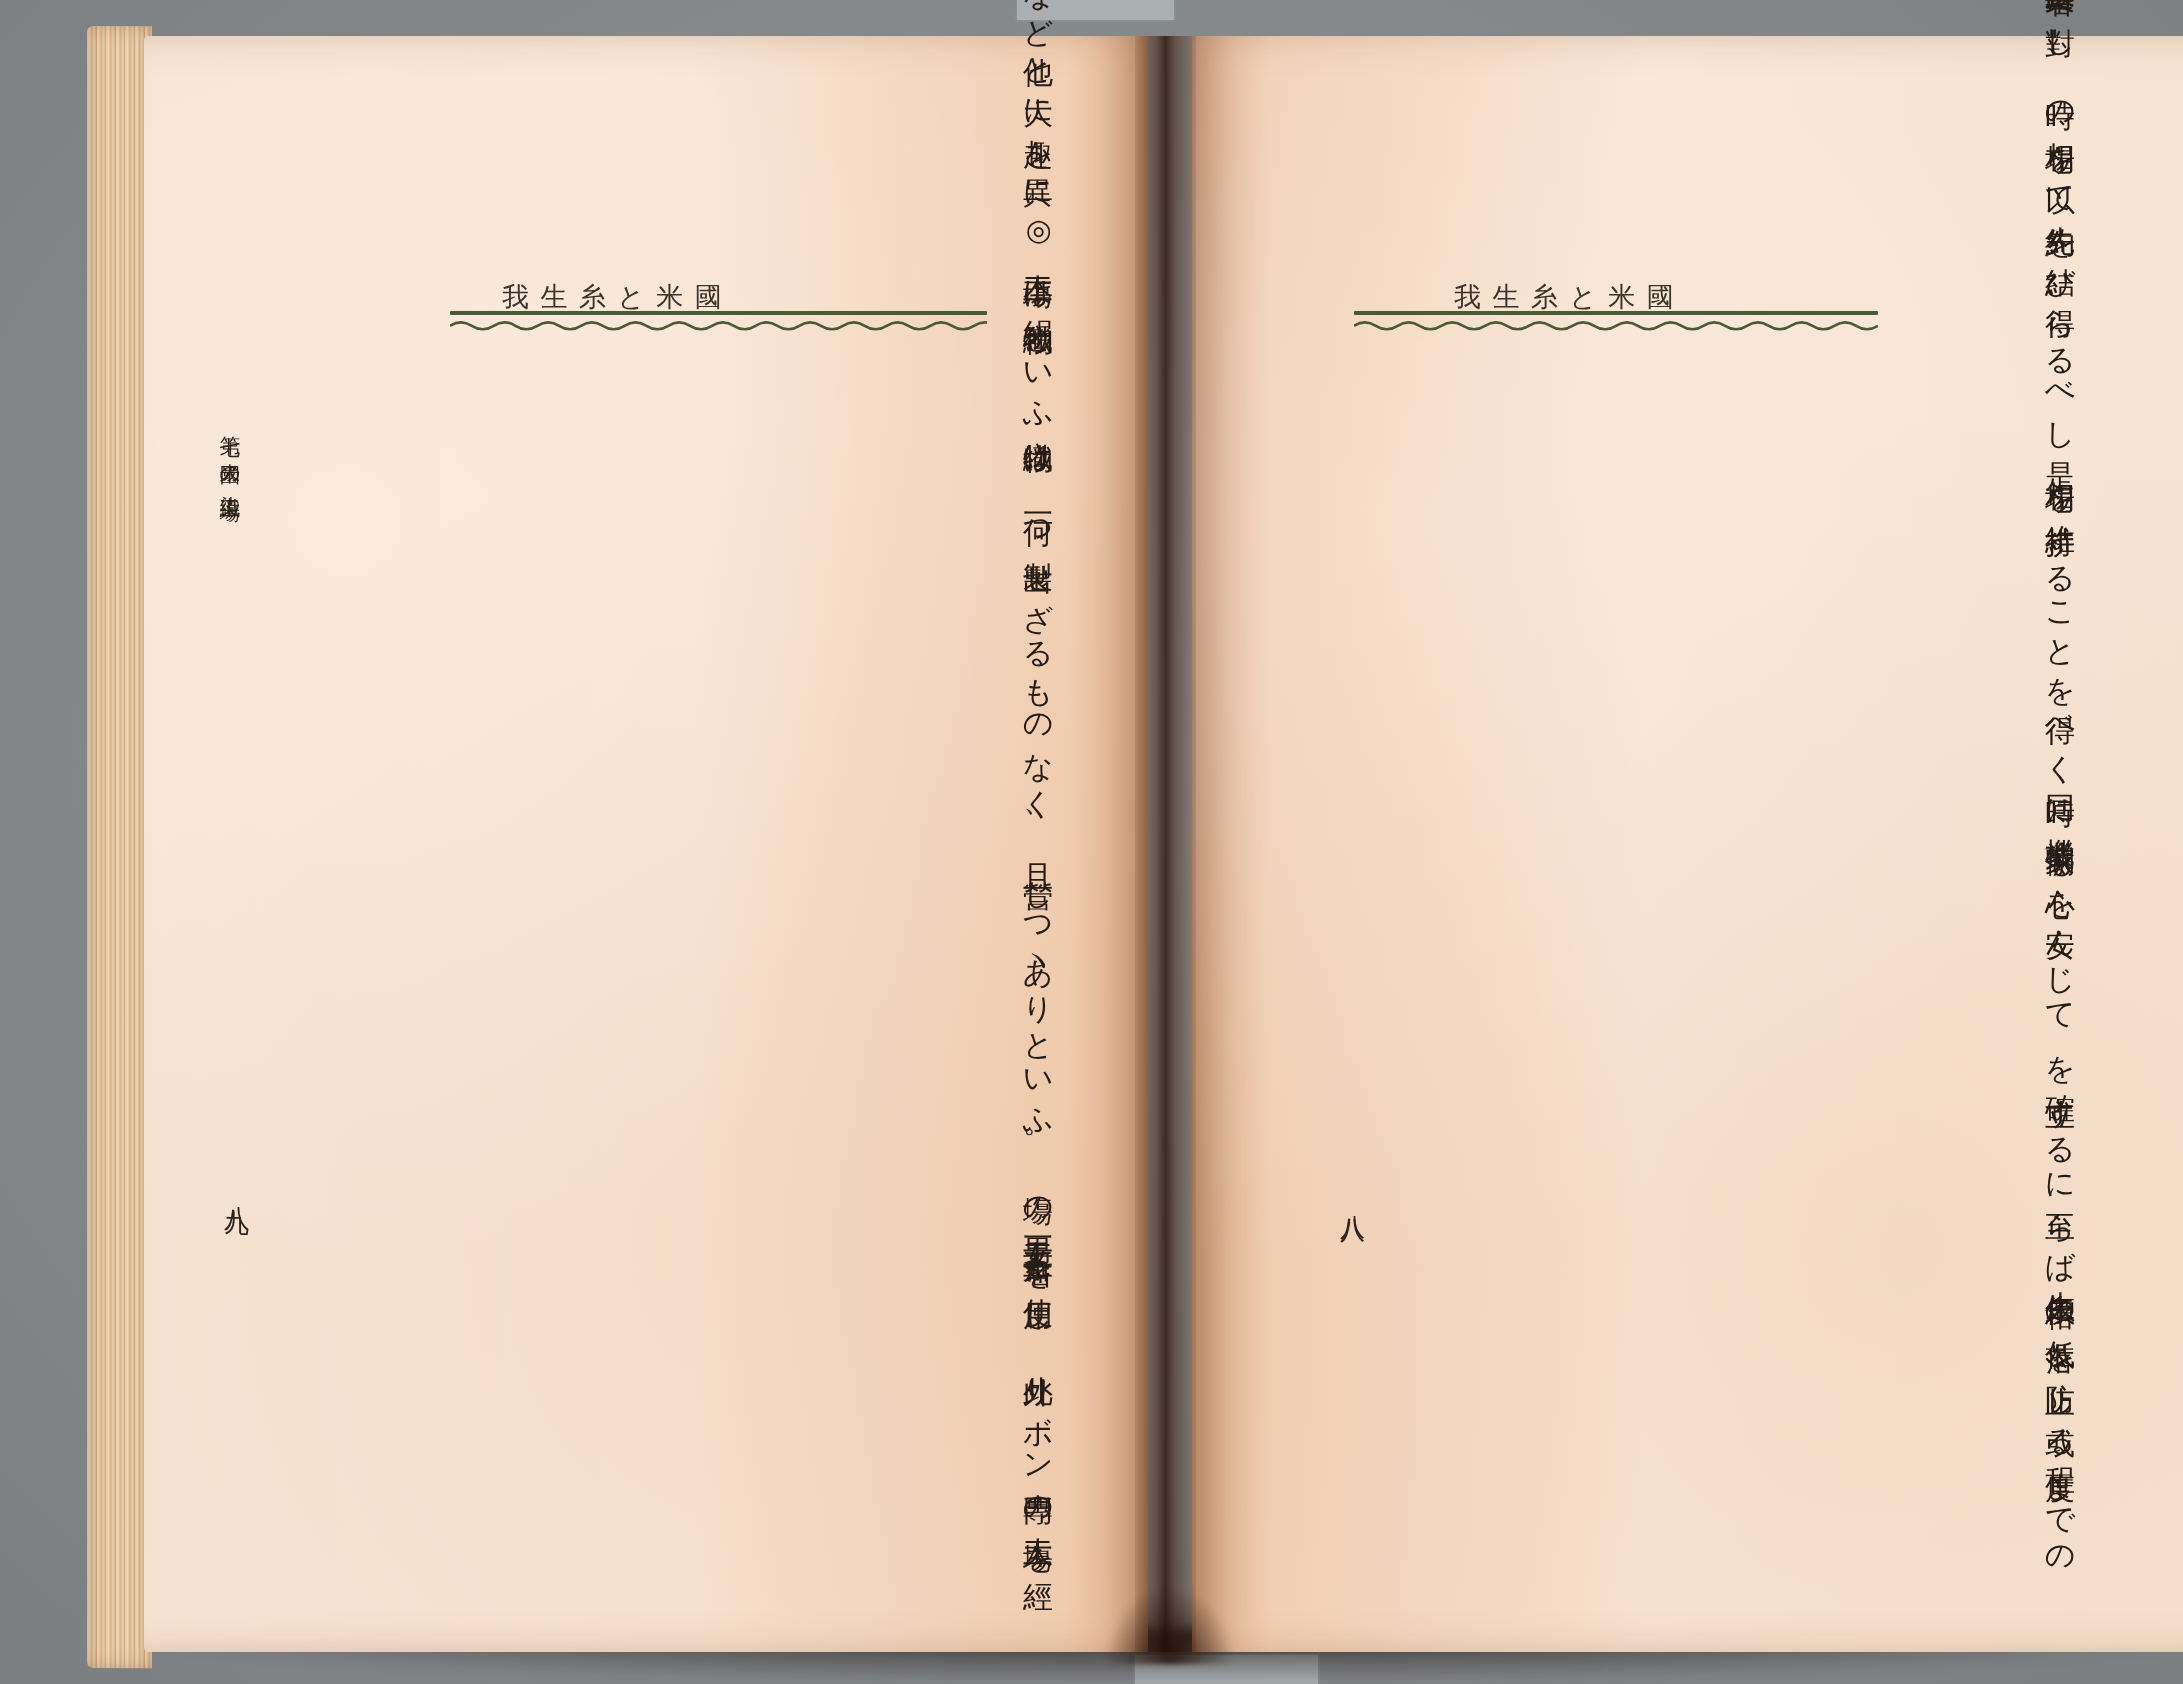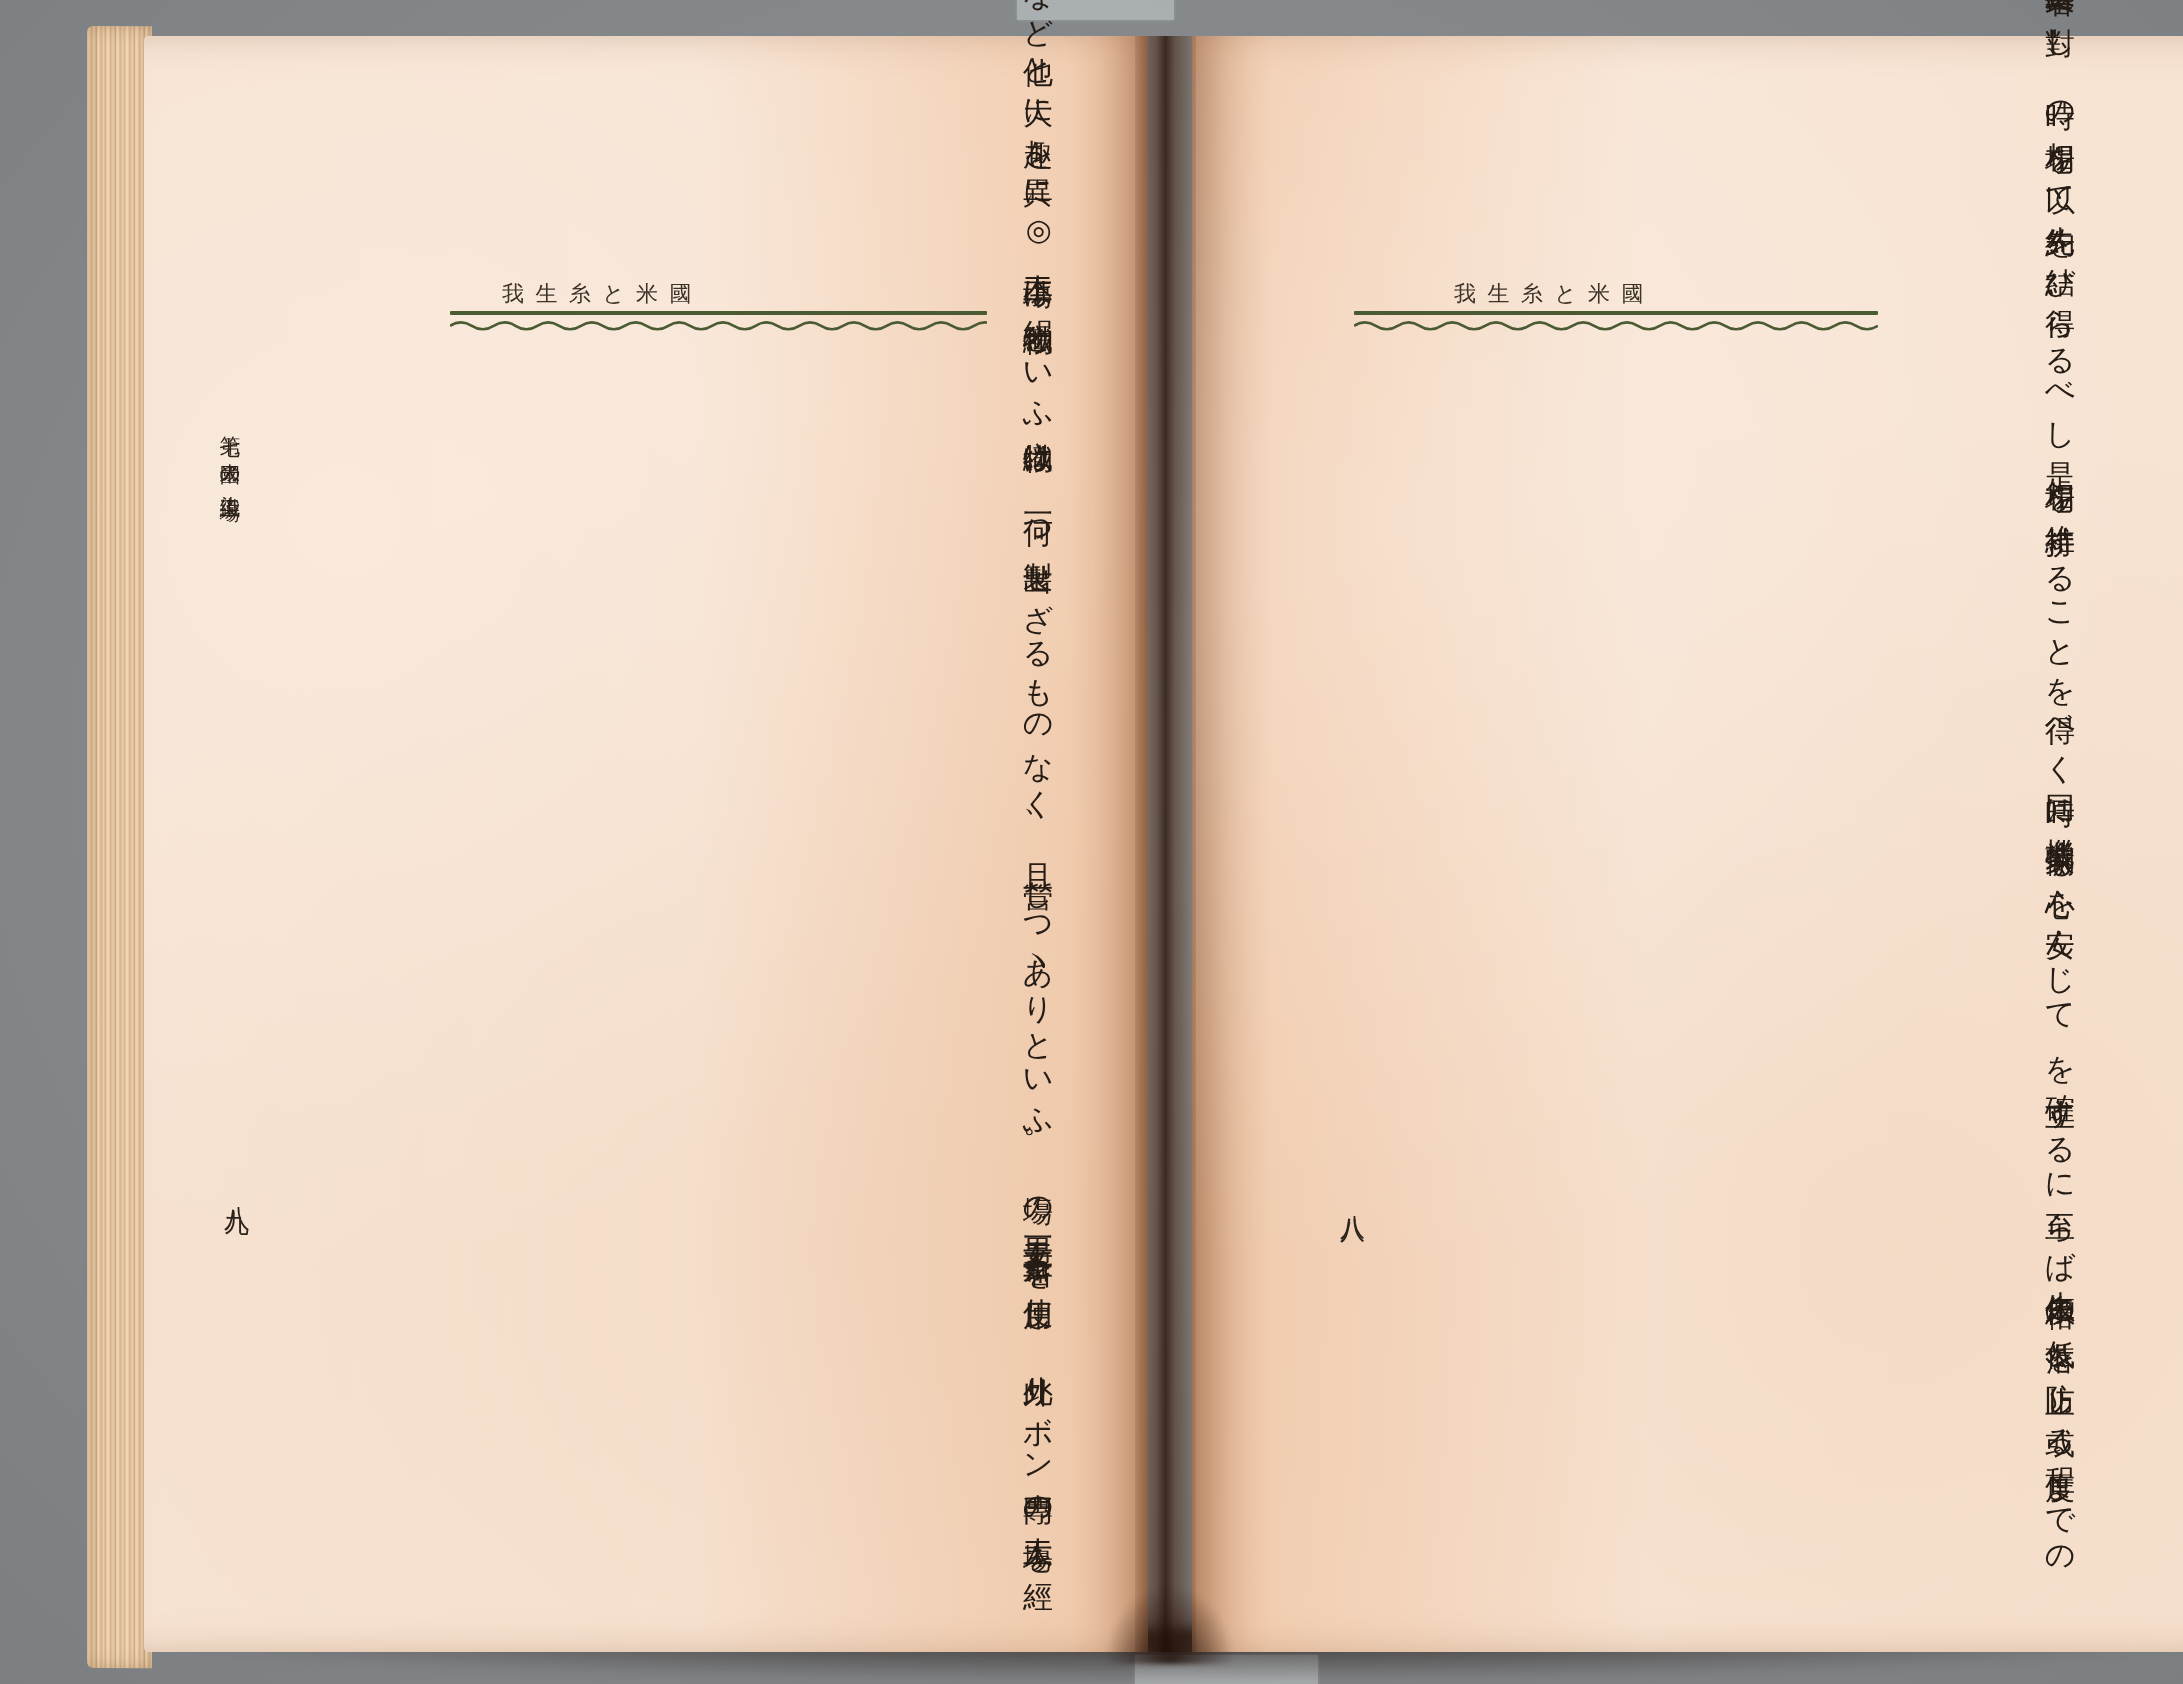--- a/index.html
+++ b/index.html
@@ -146,21 +146,21 @@
     background: #4a5a33;
     border-radius: 0.9px;
   }
   .head-wave {
     position: absolute;
     height: 13px;
     overflow: hidden;
   }
   .head-title {
     position: absolute;
-    font-size: 22px;
+    font-size: 27px;
     letter-spacing: 11.4px;
     color: #3b3228;
     white-space: nowrap;
     font-family: "DejaVu Serif", "Liberation Serif", serif;
   }
 
   
   .vcols {
     position: absolute;
     display: flex;

